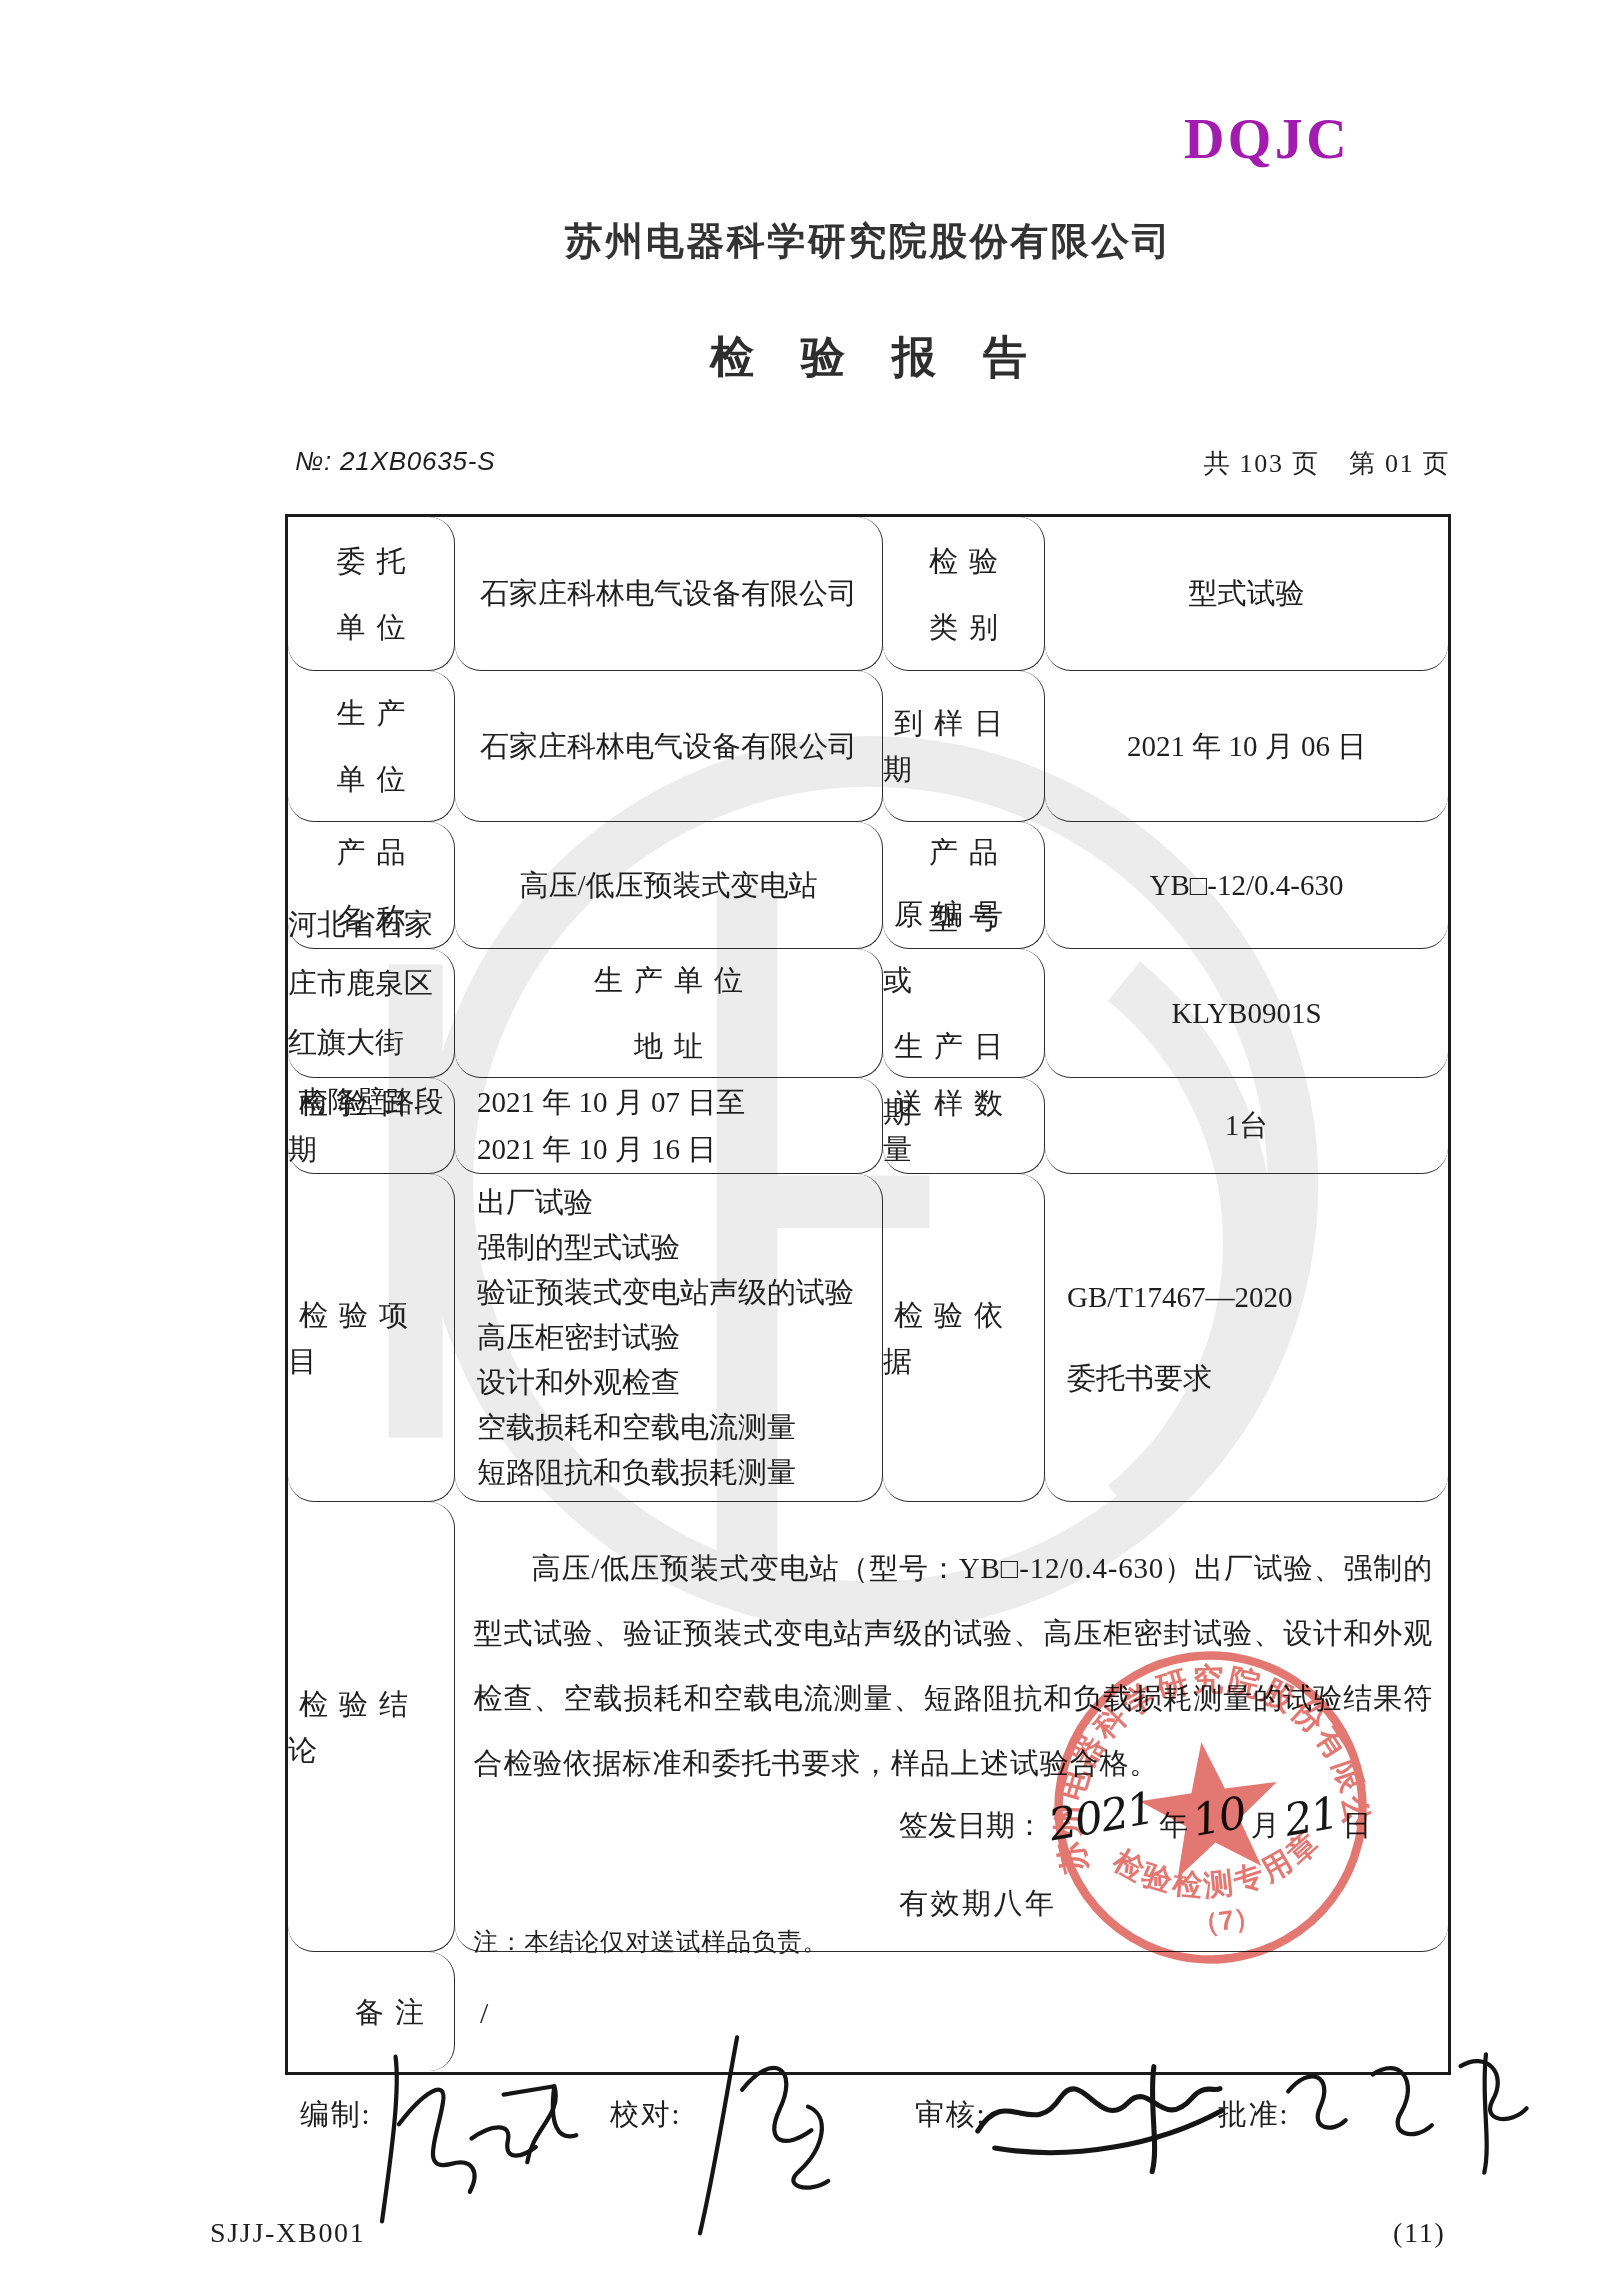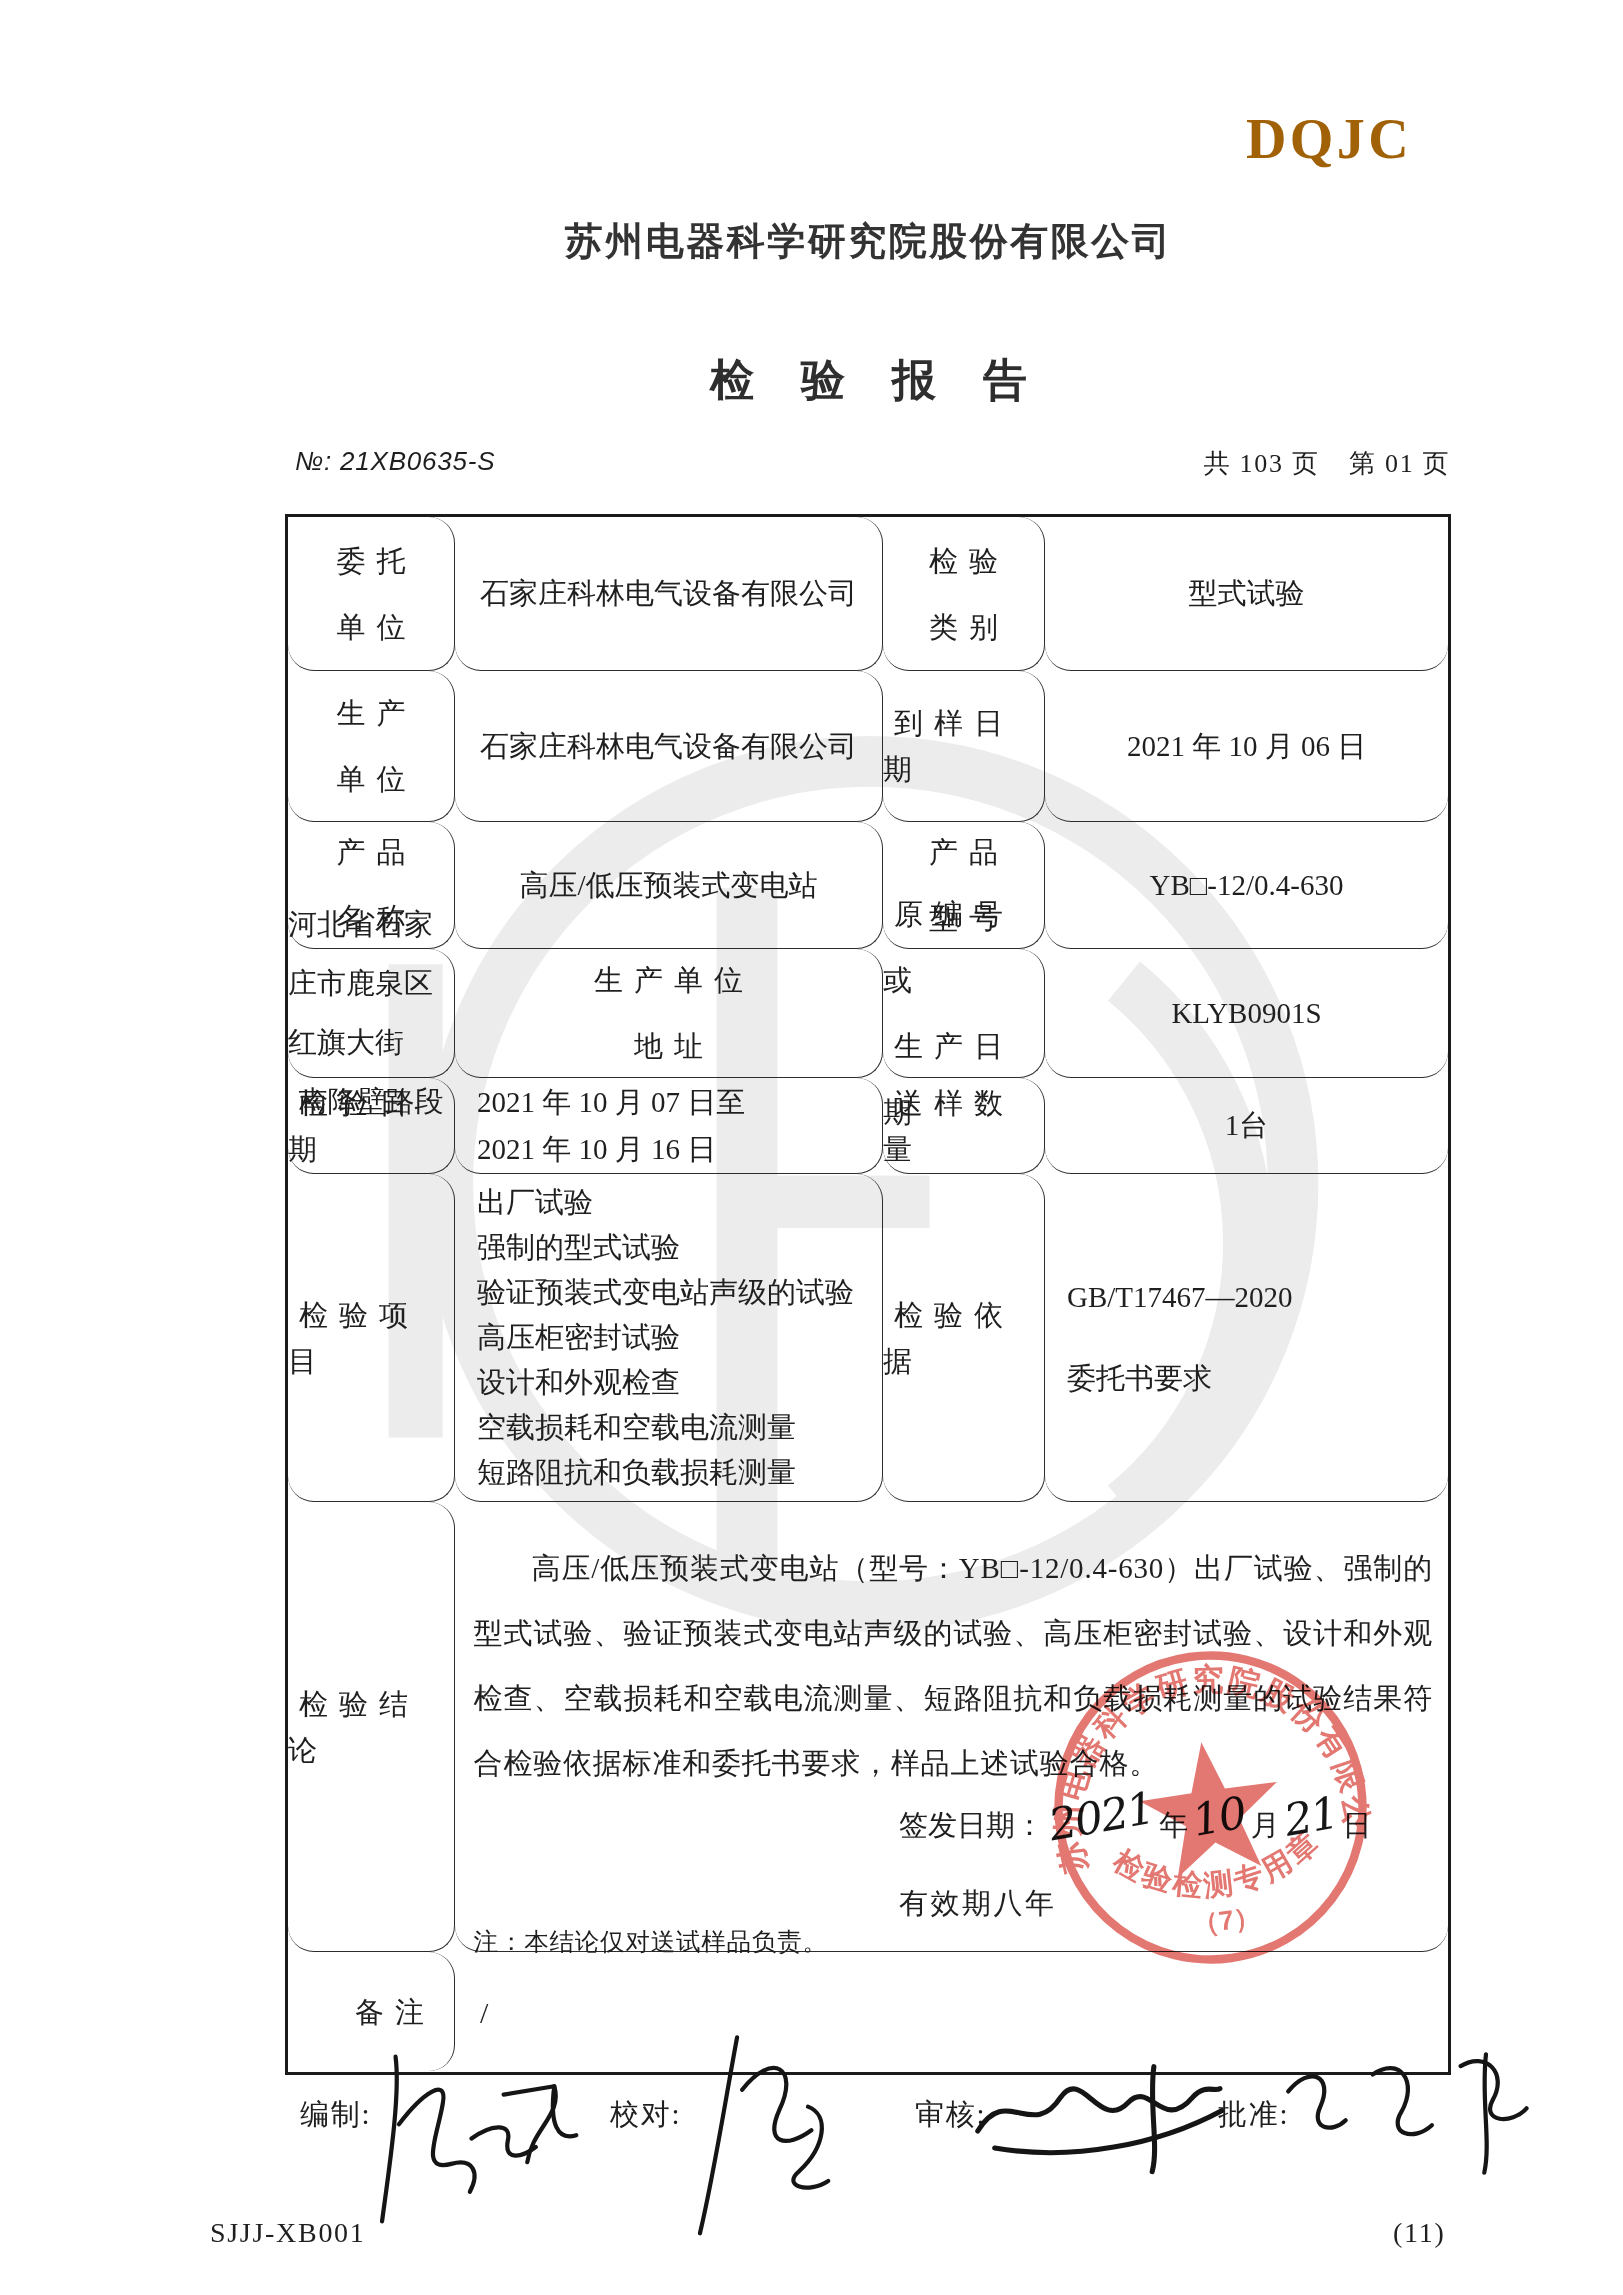--- a/index.html
+++ b/index.html
@@ -5,33 +5,33 @@
   html,body{margin:0;padding:0;background:#888;}
   .page{
     position:relative;width:1623px;height:2295px;background:#ffffff;
     font-family:"Liberation Serif","DejaVu Serif",serif;color:#1f1f1f;
     overflow:hidden;margin:0 auto;
   }
   
   .watermark{position:absolute;left:321px;top:702px;z-index:0;}
   
   .dqjc{
-    position:absolute;left:1184px;top:107px;width:228px;text-align:right;
+    position:absolute;left:1184px;top:107px;width:228px;text-align:left;
     font-family:"Liberation Serif","DejaVu Serif",serif;font-size:56px;font-weight:600;
-    letter-spacing:3.4px;color:#a16207;z-index:2;
+    letter-spacing:3.4px;color:#a21caf;z-index:2;
   }
   .org{
     position:absolute;left:285px;top:216px;width:1167px;text-align:center;
     font-family:"Liberation Sans","DejaVu Sans",sans-serif;font-size:38px;font-weight:700;
     letter-spacing:2.5px;color:#333;z-index:2;
   }
   .title{
     position:absolute;left:285px;top:328px;width:1167px;text-align:center;
     font-family:"Liberation Sans","DejaVu Sans",sans-serif;font-size:44px;font-weight:700;
-    letter-spacing:47px;text-indent:47px;color:#2e2e2e;z-index:2;margin-top:23px;
+    letter-spacing:47px;text-indent:47px;color:#2e2e2e;z-index:2;
   }
   .no-row{
     position:absolute;left:285px;top:446px;width:1167px;height:37px;z-index:2;
     font-size:26px;
   }
   .no-left{position:absolute;left:10px;top:0;font-family:"Liberation Sans","DejaVu Sans",sans-serif;letter-spacing:0.8px;font-style:italic;}
   .no-right{position:absolute;right:1.7px;top:0;}
   .no-right span{margin-left:23px;letter-spacing:1.7px;}
   
   .tbl{

